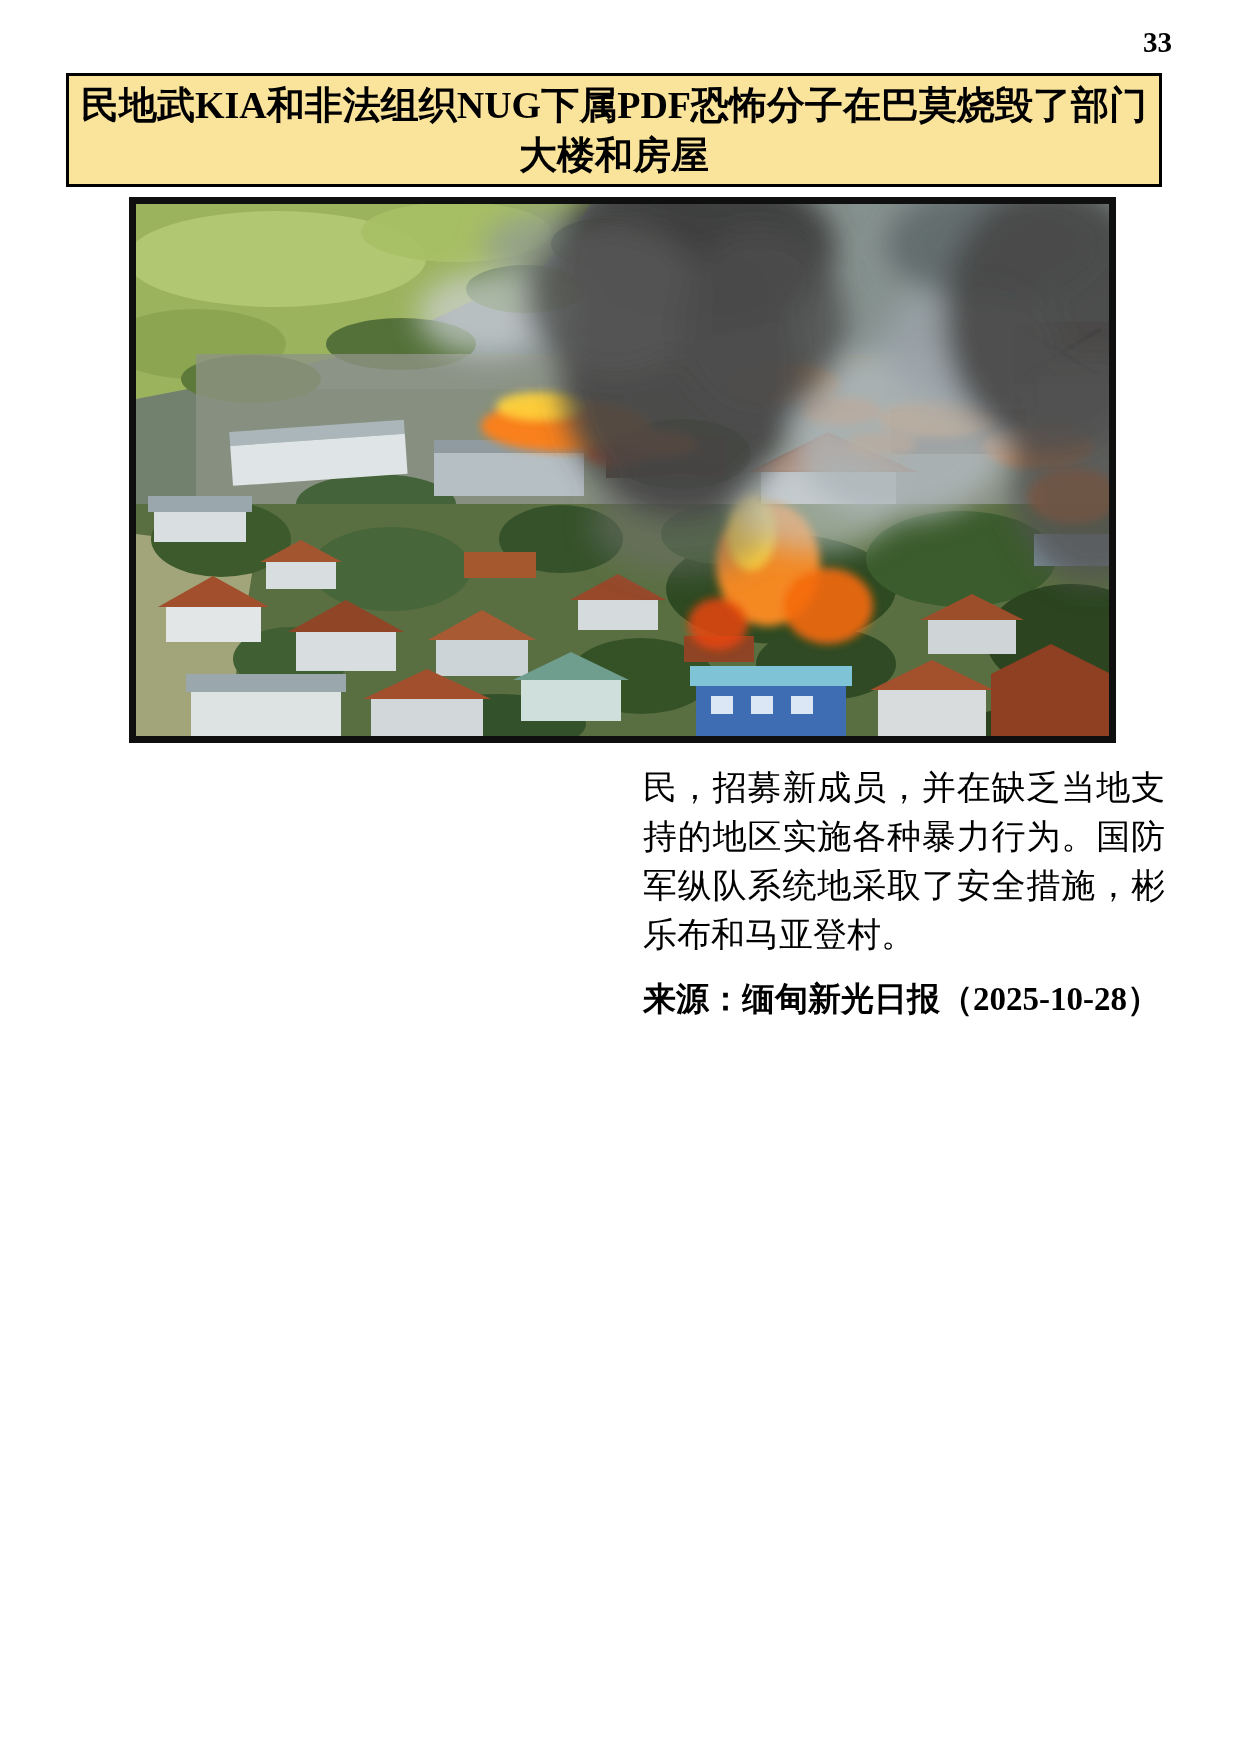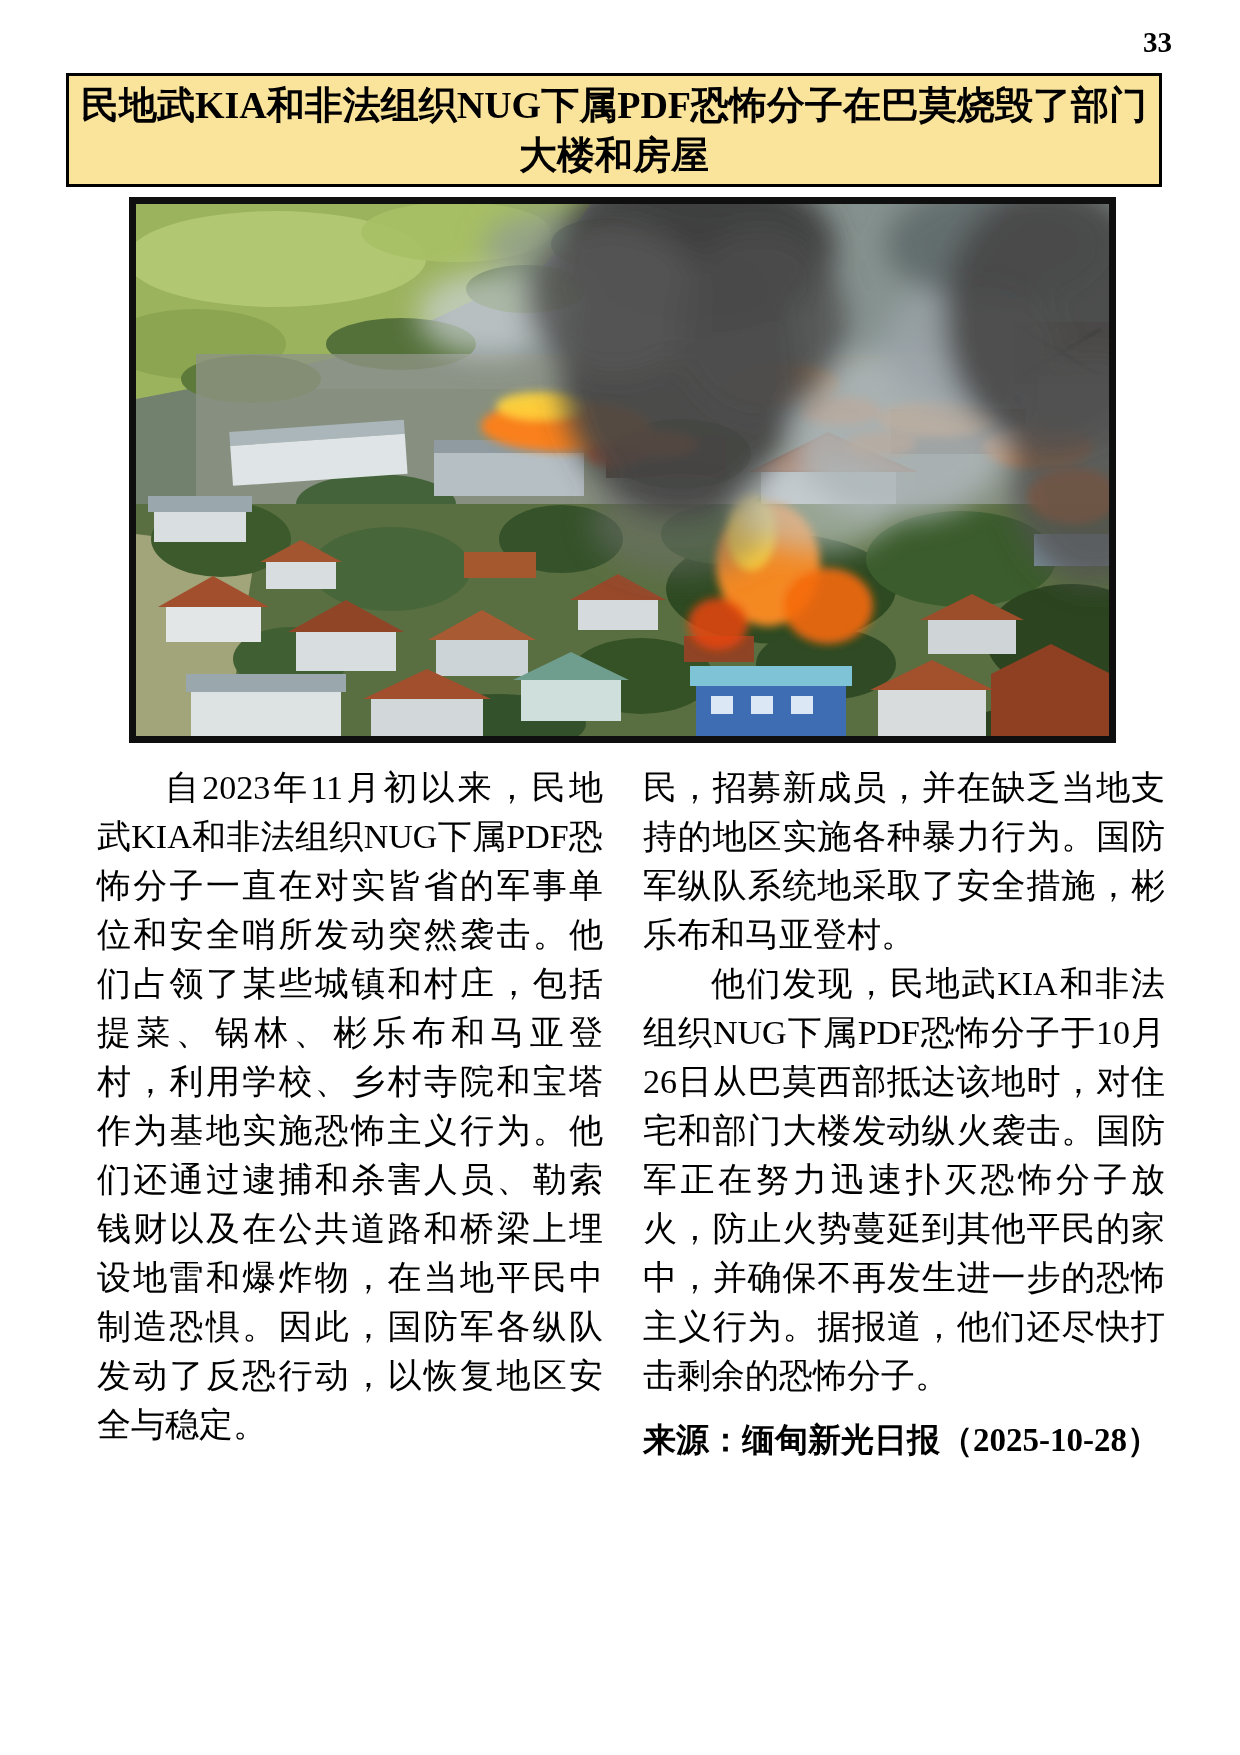--- a/index.html
+++ b/index.html
@@ -189,22 +189,20 @@
         <ellipse cx="560" cy="45" rx="140" ry="85" fill="#3d3d3d" opacity="0.95"></ellipse>
         <ellipse cx="478" cy="95" rx="90" ry="75" fill="#565656" opacity="0.85"></ellipse>
         <ellipse cx="625" cy="120" rx="85" ry="95" fill="#4e4e4e" opacity="0.8"></ellipse>
         <ellipse cx="918" cy="115" rx="110" ry="135" fill="#474747" opacity="0.9"></ellipse>
         <ellipse cx="958" cy="265" rx="85" ry="115" fill="#525252" opacity="0.8"></ellipse>
       </g>
     </svg>
   </div>
 
   <div class="col col-left">
-    <p class="para indent">自2023年11月初以来，民地武KIA和非法组织NUG下属PDF恐怖分子一直在对实皆省的军事单位和安全哨所发动突然袭击。他们占领了某些城镇和村庄，包括提菜、锅林、彬乐布和马亚登村，利用学校、乡村寺院和宝塔作为基地实施恐怖主义行为。他们还通过逮捕和杀害人员、勒索钱财以及在公共道路和桥梁上埋设地雷和爆炸物，在当地平民中制造恐惧。因此，国防军各纵队发动了反恐行动，以恢复地区安全与稳定。</p>
   </div>
 
   <div class="col col-right">
     <p class="para">民，招募新成员，并在缺乏当地支持的地区实施各种暴力行为。国防军纵队系统地采取了安全措施，彬乐布和马亚登村。</p>
-    <p class="para indent">他们发现，民地武KIA和非法组织NUG下属PDF恐怖分子于10月26日从巴莫西部抵达该地时，对住宅和部门大楼发动纵火袭击。国防军正在努力迅速扑灭恐怖分子放火，防止火势蔓延到其他平民的家中，并确保不再发生进一步的恐怖主义行为。据报道，他们还尽快打击剩余的恐怖分子。</p>
     <p class="source-line">来源：缅甸新光日报（2025-10-28）</p>
   </div>
 
 </div>
 
 </body></html>

